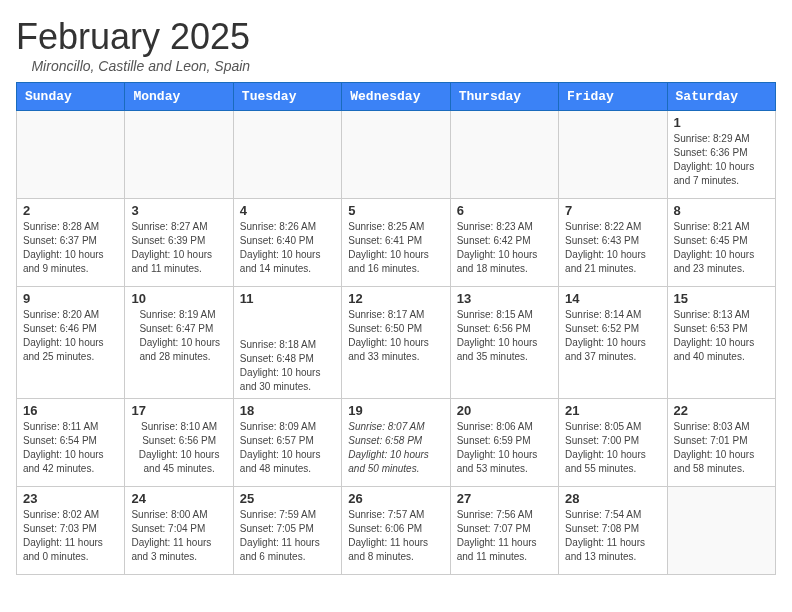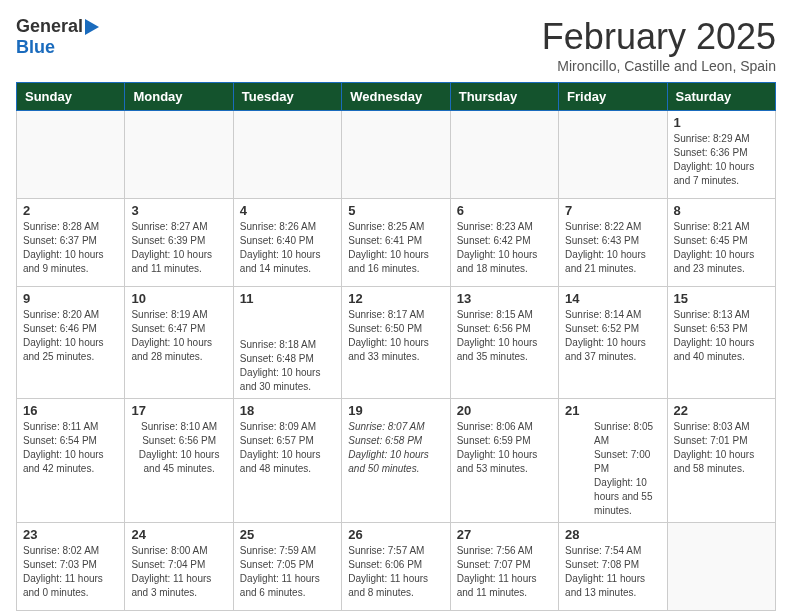--- a/index.html
+++ b/index.html
@@ -39,34 +39,36 @@
       text-align: right;
     }
     .calendar-title {
       font-size: 36px;
       font-weight: normal;
       color: #333;
     }
     .calendar-subtitle {
       font-size: 14px;
       color: #555;
+      font-style: italic;
     }
     .calendar {
       width: 100%;
       border-collapse: collapse;
       border: 1px solid #ccc;
     }
     .calendar th {
-      background: #14532d;
+      background: #3b82f6;
       color: #fff;
       font-size: 13px;
       font-weight: bold;
       padding: 6px 8px;
       text-align: left;
       border: 1px solid #1a6bbd;
+      font-family: Liberation Mono, monospace;
     }
     .calendar td {
       border: 1px solid #ccc;
       vertical-align: top;
       padding: 4px 6px;
       width: calc(100% / 7);
       height: 88px;
       font-size: 10.5px;
       color: #333;
       background: #fff;
@@ -83,29 +85,20 @@
     .day-info {
       font-size: 10px;
       color: #444;
       line-height: 1.4;
     }
   </style>
 </head>
 <body>
 
 <div class="header">
-  <div class="logo">
-    <div class="logo-line">
-      <span style="font-size:18px;font-weight:bold;color:#333;">General</span>
-      <span class="logo-arrow"></span>
-    </div>
-    <div>
-      <span style="font-size:18px;font-weight:bold;color:#1a6bbd;">Blue</span>
-    </div>
-  </div>
   <div class="title-section">
     <div class="calendar-title">February 2025</div>
     <div class="calendar-subtitle">Mironcillo, Castille and Leon, Spain</div>
   </div>
 </div>
 
 <table class="calendar">
   <thead>
     <tr>
     <th>Sunday</th>
@@ -178,21 +171,21 @@
       </tr>
       <tr>
         <td>
           <div class="day-number">9</div>
           <div class="day-info" style="white-space: pre-line;">Sunrise: 8:20 AM
 Sunset: 6:46 PM
 Daylight: 10 hours and 25 minutes.</div>
         </td>
         <td>
           <div class="day-number">10</div>
-          <div class="day-info" style="white-space: pre-line;">Sunrise: 8:19 AM
+          <div class="day-info" style="white-space: pre-line; margin-left: 8px;">Sunrise: 8:19 AM
 Sunset: 6:47 PM
 Daylight: 10 hours and 28 minutes.</div>
         </td>
         <td>
           <div class="day-number">11</div>
           <div class="day-info" style="white-space: pre-line; margin-top: 32px;">Sunrise: 8:18 AM
 Sunset: 6:48 PM
 Daylight: 10 hours and 30 minutes.</div>
         </td>
         <td>
@@ -246,21 +239,21 @@
 Daylight: 10 hours and 50 minutes.</div>
         </td>
         <td>
           <div class="day-number">20</div>
           <div class="day-info" style="white-space: pre-line;">Sunrise: 8:06 AM
 Sunset: 6:59 PM
 Daylight: 10 hours and 53 minutes.</div>
         </td>
         <td>
           <div class="day-number">21</div>
-          <div class="day-info" style="white-space: pre-line; margin-left: 29px;">Sunrise: 8:05 AM
+          <div class="day-info" style="white-space: pre-line;">Sunrise: 8:05 AM
 Sunset: 7:00 PM
 Daylight: 10 hours and 55 minutes.</div>
         </td>
         <td>
           <div class="day-number">22</div>
           <div class="day-info" style="white-space: pre-line;">Sunrise: 8:03 AM
 Sunset: 7:01 PM
 Daylight: 10 hours and 58 minutes.</div>
         </td>
       </tr>

